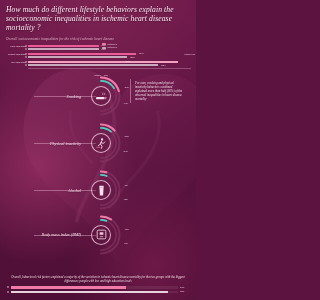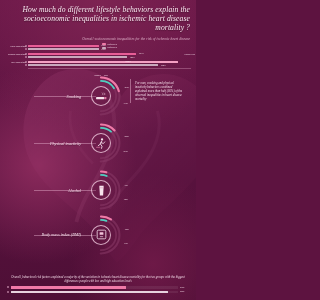--- a/index.html
+++ b/index.html
@@ -22,21 +22,21 @@
   
   .heart-wm {
     position:absolute; left:-6%; top:20%;
     width:130%; height:70%;
     opacity:.30;
     pointer-events:none;
   }
   .heart-wm svg { width:100%; height:100%; display:block; }
 
   
-  .hdr { position:relative; padding:5px 6px 0; text-align:right; }
+  .hdr { position:relative; padding:5px 6px 0; text-align:left; }
   .title {
     font-size:7.6px; line-height:9.2px;
     font-style:italic; font-weight:400;
     color:#fbe9f2;
     letter-spacing:.1px;
     text-shadow:0 1px 1px rgba(0,0,0,.35);
   }
   .subtitle {
     margin-top:4px;
     font-size:3.5px; line-height:4.4px;

